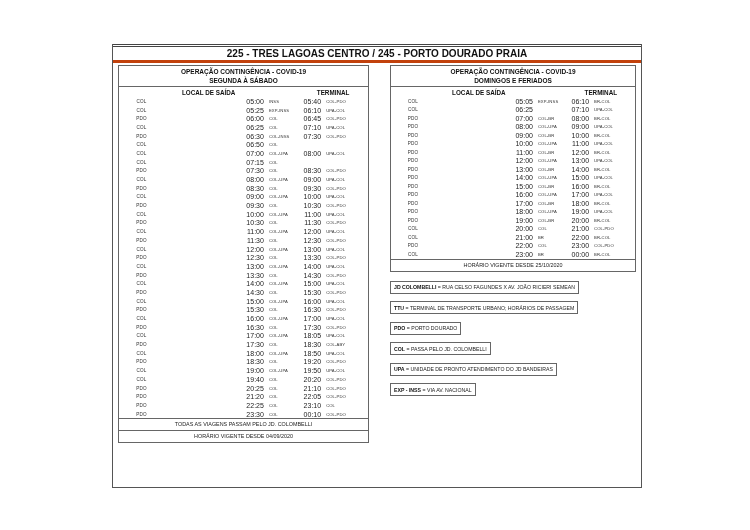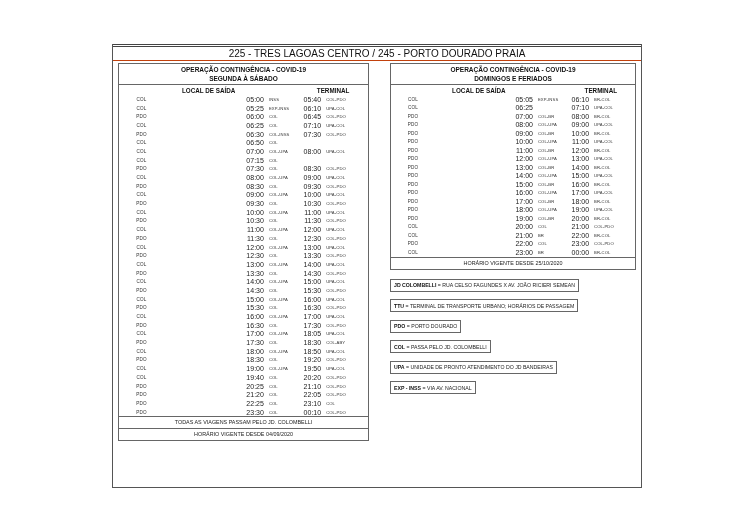--- a/index.html
+++ b/index.html
@@ -1,21 +1,21 @@
 <!DOCTYPE html>
 <html><head>
 <meta charset="utf-8">
 <style>
   html,body{margin:0;padding:0;}
   body{width:750px;height:530px;background:#ffffff;font-family:"Liberation Sans",sans-serif;color:#222;}
   .page{position:relative;width:750px;height:530px;background:#fff;overflow:hidden;}
   .doc{position:absolute;left:112px;top:44px;width:528px;height:443px;
        border-left:1px solid #555;border-right:1px solid #555;border-bottom:1px solid #555;background:#fff;}
-  .doc-title{border-top:3px double #444;border-bottom:1px solid #c2410c;
-       font-weight:normal;font-size:10px;line-height:11px;text-align:center;padding:1px 0 1px;color:#111;}
+  .doc-title{border-top:3px double #444;border-bottom:3px solid #c2410c;
+       font-weight:bold;font-size:10px;line-height:11px;text-align:center;padding:1px 0 1px;color:#111;}
   .panels{display:flex;gap:21px;padding:2px 5px 0 5px;align-items:flex-start;}
   .panel{border:1px solid #666;background:#fff;box-sizing:border-box;}
   .panel-weekday{width:251px;}
   .panel-sunday{width:246px;}
   .panel-header{border-bottom:1px solid #666;text-align:center;font-weight:bold;
        font-size:6.5px;line-height:9px;padding:1px 0 1px;color:#111;}
   .colheads{display:grid;grid-template-columns:18% 41% 13% 10% 18%;
        font-size:6.3px;font-weight:bold;padding:2px 0 1px;color:#111;}
   .colheads .dep-head{grid-column:1/4;text-align:center;}
   .colheads .term-head{grid-column:4/6;text-align:center;}

